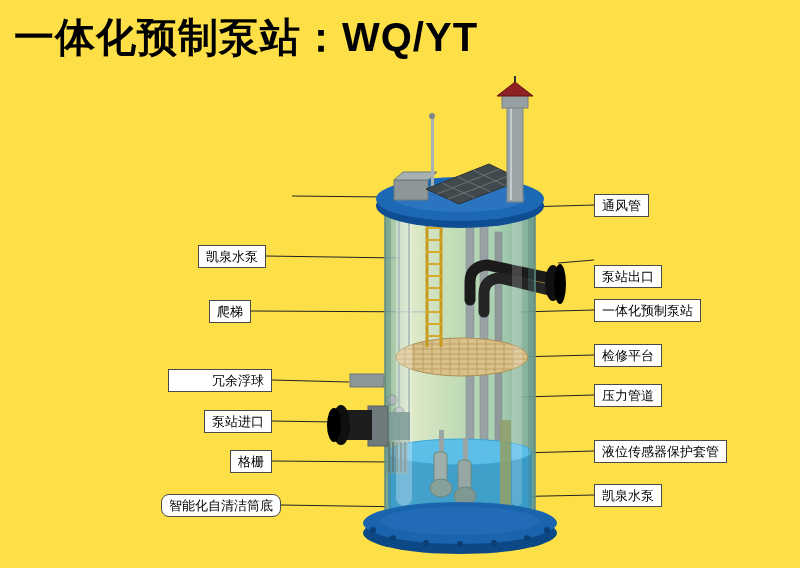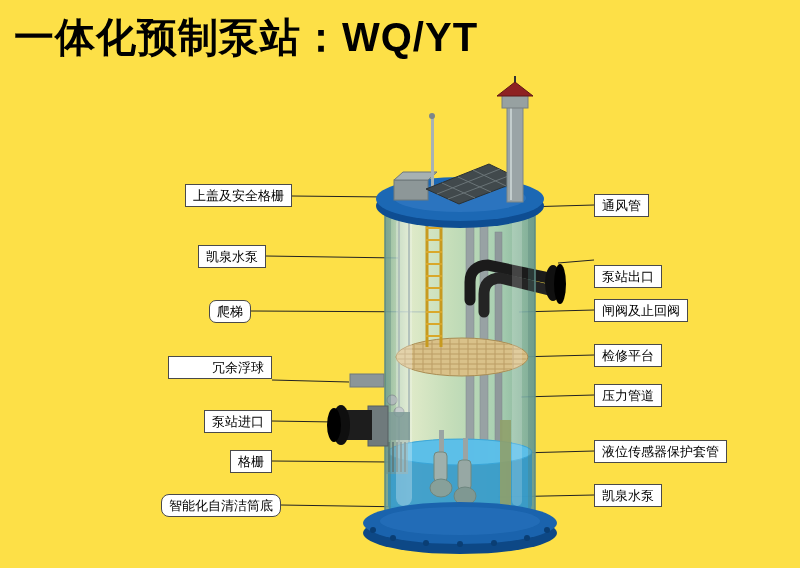--- a/index.html
+++ b/index.html
@@ -12,22 +12,22 @@
     color:#000;letter-spacing:1px;white-space:nowrap;
     font-family:"Liberation Sans","DejaVu Sans",sans-serif;
   }
   .label-box{
     position:absolute;background:#fff;border:1px solid #4a4a4a;
     font-size:13px;line-height:1;padding:4px 7px;white-space:nowrap;color:#000;
     text-align:center;
   }
   svg{position:absolute;left:0;top:0;}
   
-  .ll1{right:508px;top:184px;} .ll2{right:534px;top:245px;} .ll3{right:549px;top:300px;border-radius:7px;}
-  .ll4{right:528px;top:356px;padding-left:43px;} .ll5{right:528px;top:410px;} .ll6{right:528px;top:450px;}
+  .ll1{right:508px;top:184px;} .ll2{right:534px;top:245px;} .ll3{right:549px;top:300px;}
+  .ll4{right:528px;top:369px;padding-left:43px;} .ll5{right:528px;top:410px;} .ll6{right:528px;top:450px;}
   .ll7{right:519px;top:494px;border-radius:8px;}
   
   .rl1{left:594px;top:194px;} .rl2{left:594px;top:265px;} .rl3{left:594px;top:299px;}
   .rl4{left:594px;top:344px;} .rl5{left:594px;top:384px;} .rl6{left:594px;top:440px;}
   .rl7{left:594px;top:484px;}
 </style>
 </head>
 <body>
 
 <div id="stage">
@@ -222,29 +222,28 @@
       <rect x="507" y="106" width="16" height="96" fill="#9aa4a6" stroke="#7b8587"></rect>
       <line x1="511" y1="108" x2="511" y2="200" stroke="#c3cdcd" stroke-width="2"></line>
       <rect x="502" y="94" width="26" height="14" fill="#97a1a1" stroke="#777f80"></rect>
       <rect x="514" y="76" width="2" height="8" fill="#333333"></rect>
       <polygon points="497,96 515,82 533,96" fill="#8e2222" stroke="#5e1616"></polygon>
     </g>
   </svg>
 
   <div id="title">一体化预制泵站：WQ/YT</div>
 
-  <div class="label-box ll1">上盖及安全格栅</div>
   <div class="label-box ll2">凯泉水泵</div>
   <div class="label-box ll3">爬梯</div>
   <div class="label-box ll4">冗余浮球</div>
   <div class="label-box ll5">泵站进口</div>
   <div class="label-box ll6">格栅</div>
   <div class="label-box ll7">智能化自清洁筒底</div>
 
   <div class="label-box rl1">通风管</div>
   <div class="label-box rl2">泵站出口</div>
-  <div class="label-box rl3">闸阀及止回阀</div>
+  <div class="label-box rl3">一体化预制泵站</div>
   <div class="label-box rl4">检修平台</div>
   <div class="label-box rl5">压力管道</div>
   <div class="label-box rl6">液位传感器保护套管</div>
   <div class="label-box rl7">凯泉水泵</div>
 
 </div>
 
 </body></html>

